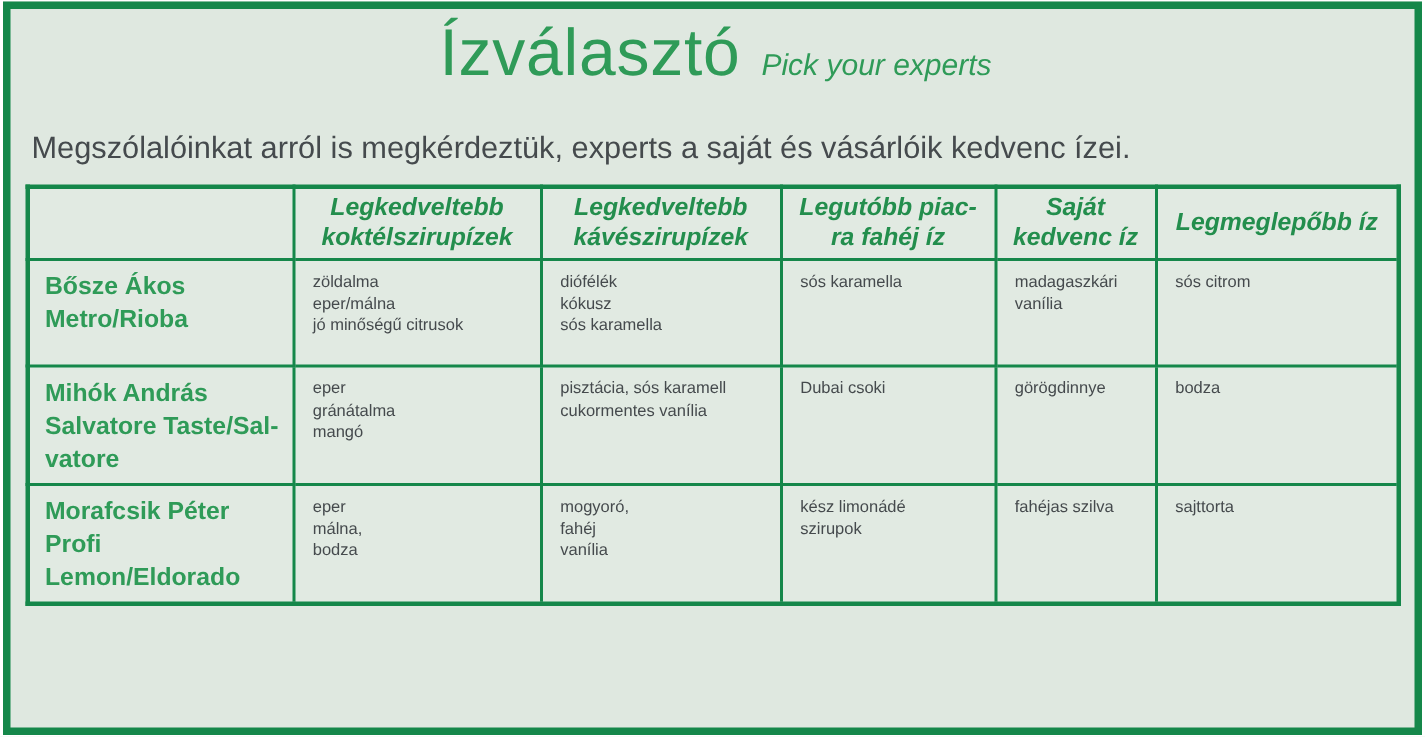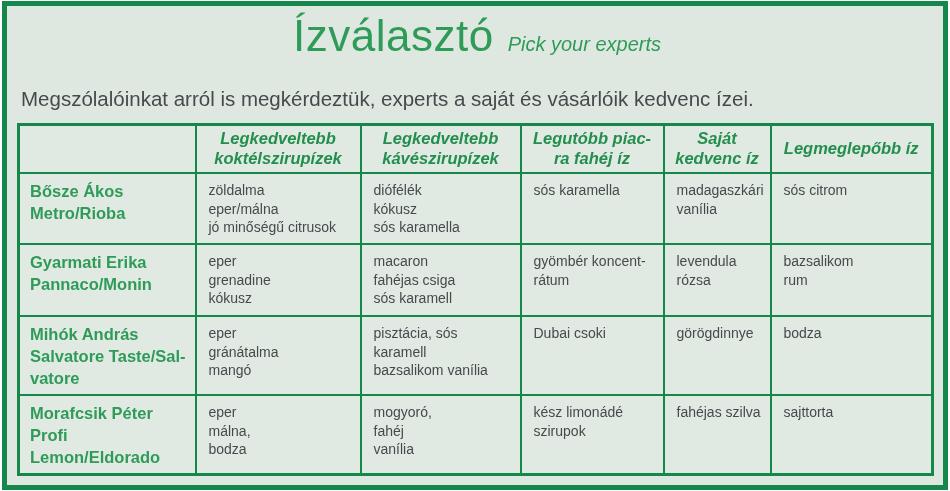--- a/index.html
+++ b/index.html
@@ -75,21 +75,21 @@
     font-size: 16.5px;
     font-weight: 700;
     color: #2f9b58;
     vertical-align: top;
     padding: 7px 6px 4px 10px;
     line-height: 1.33;
     white-space: pre-line;
     border-radius: 26px;
   }
   td.cell {
-    font-size: 14px;
+    font-size: 11px;
     color: #454a4d;
     vertical-align: top;
     padding: 7px 6px 4px 12px;
     line-height: 1.33;
     white-space: pre-line;
   }
   tr.r0 td { height: 71px; }
   tr.r1 td { height: 72px; }
   tr.r2 td { height: 74px; }
   tr.r3 td { height: 77px; }
@@ -139,45 +139,29 @@
 eper/málna
 jó minőségű citrusok</td>
         <td class="cell">diófélék
 kókusz
 sós karamella</td>
         <td class="cell">sós karamella</td>
         <td class="cell">madagaszkári
 vanília</td>
         <td class="cell">sós citrom</td>
       </tr>
-      <tr class="r1">
-        <td class="namecell">Gyarmati Erika
-Pannaco/Monin</td>
-        <td class="cell">eper
-grenadine
-kókusz</td>
-        <td class="cell">macaron
-fahéjas csiga
-sós karamell</td>
-        <td class="cell">gyömbér koncent-
-rátum</td>
-        <td class="cell">levendula
-rózsa</td>
-        <td class="cell">bazsalikom
-rum</td>
-      </tr>
       <tr class="r2">
         <td class="namecell">Mihók András
 Salvatore Taste/Sal-
 vatore</td>
         <td class="cell">eper
 gránátalma
 mangó</td>
         <td class="cell">pisztácia, sós karamell
-bazsalikom vanília</td>
+cukormentes vanília</td>
         <td class="cell">Dubai csoki</td>
         <td class="cell">görögdinnye</td>
         <td class="cell">bodza</td>
       </tr>
       <tr class="r3">
         <td class="namecell">Morafcsik Péter
 Profi Lemon/Eldorado</td>
         <td class="cell">eper
 málna,
 bodza</td>

